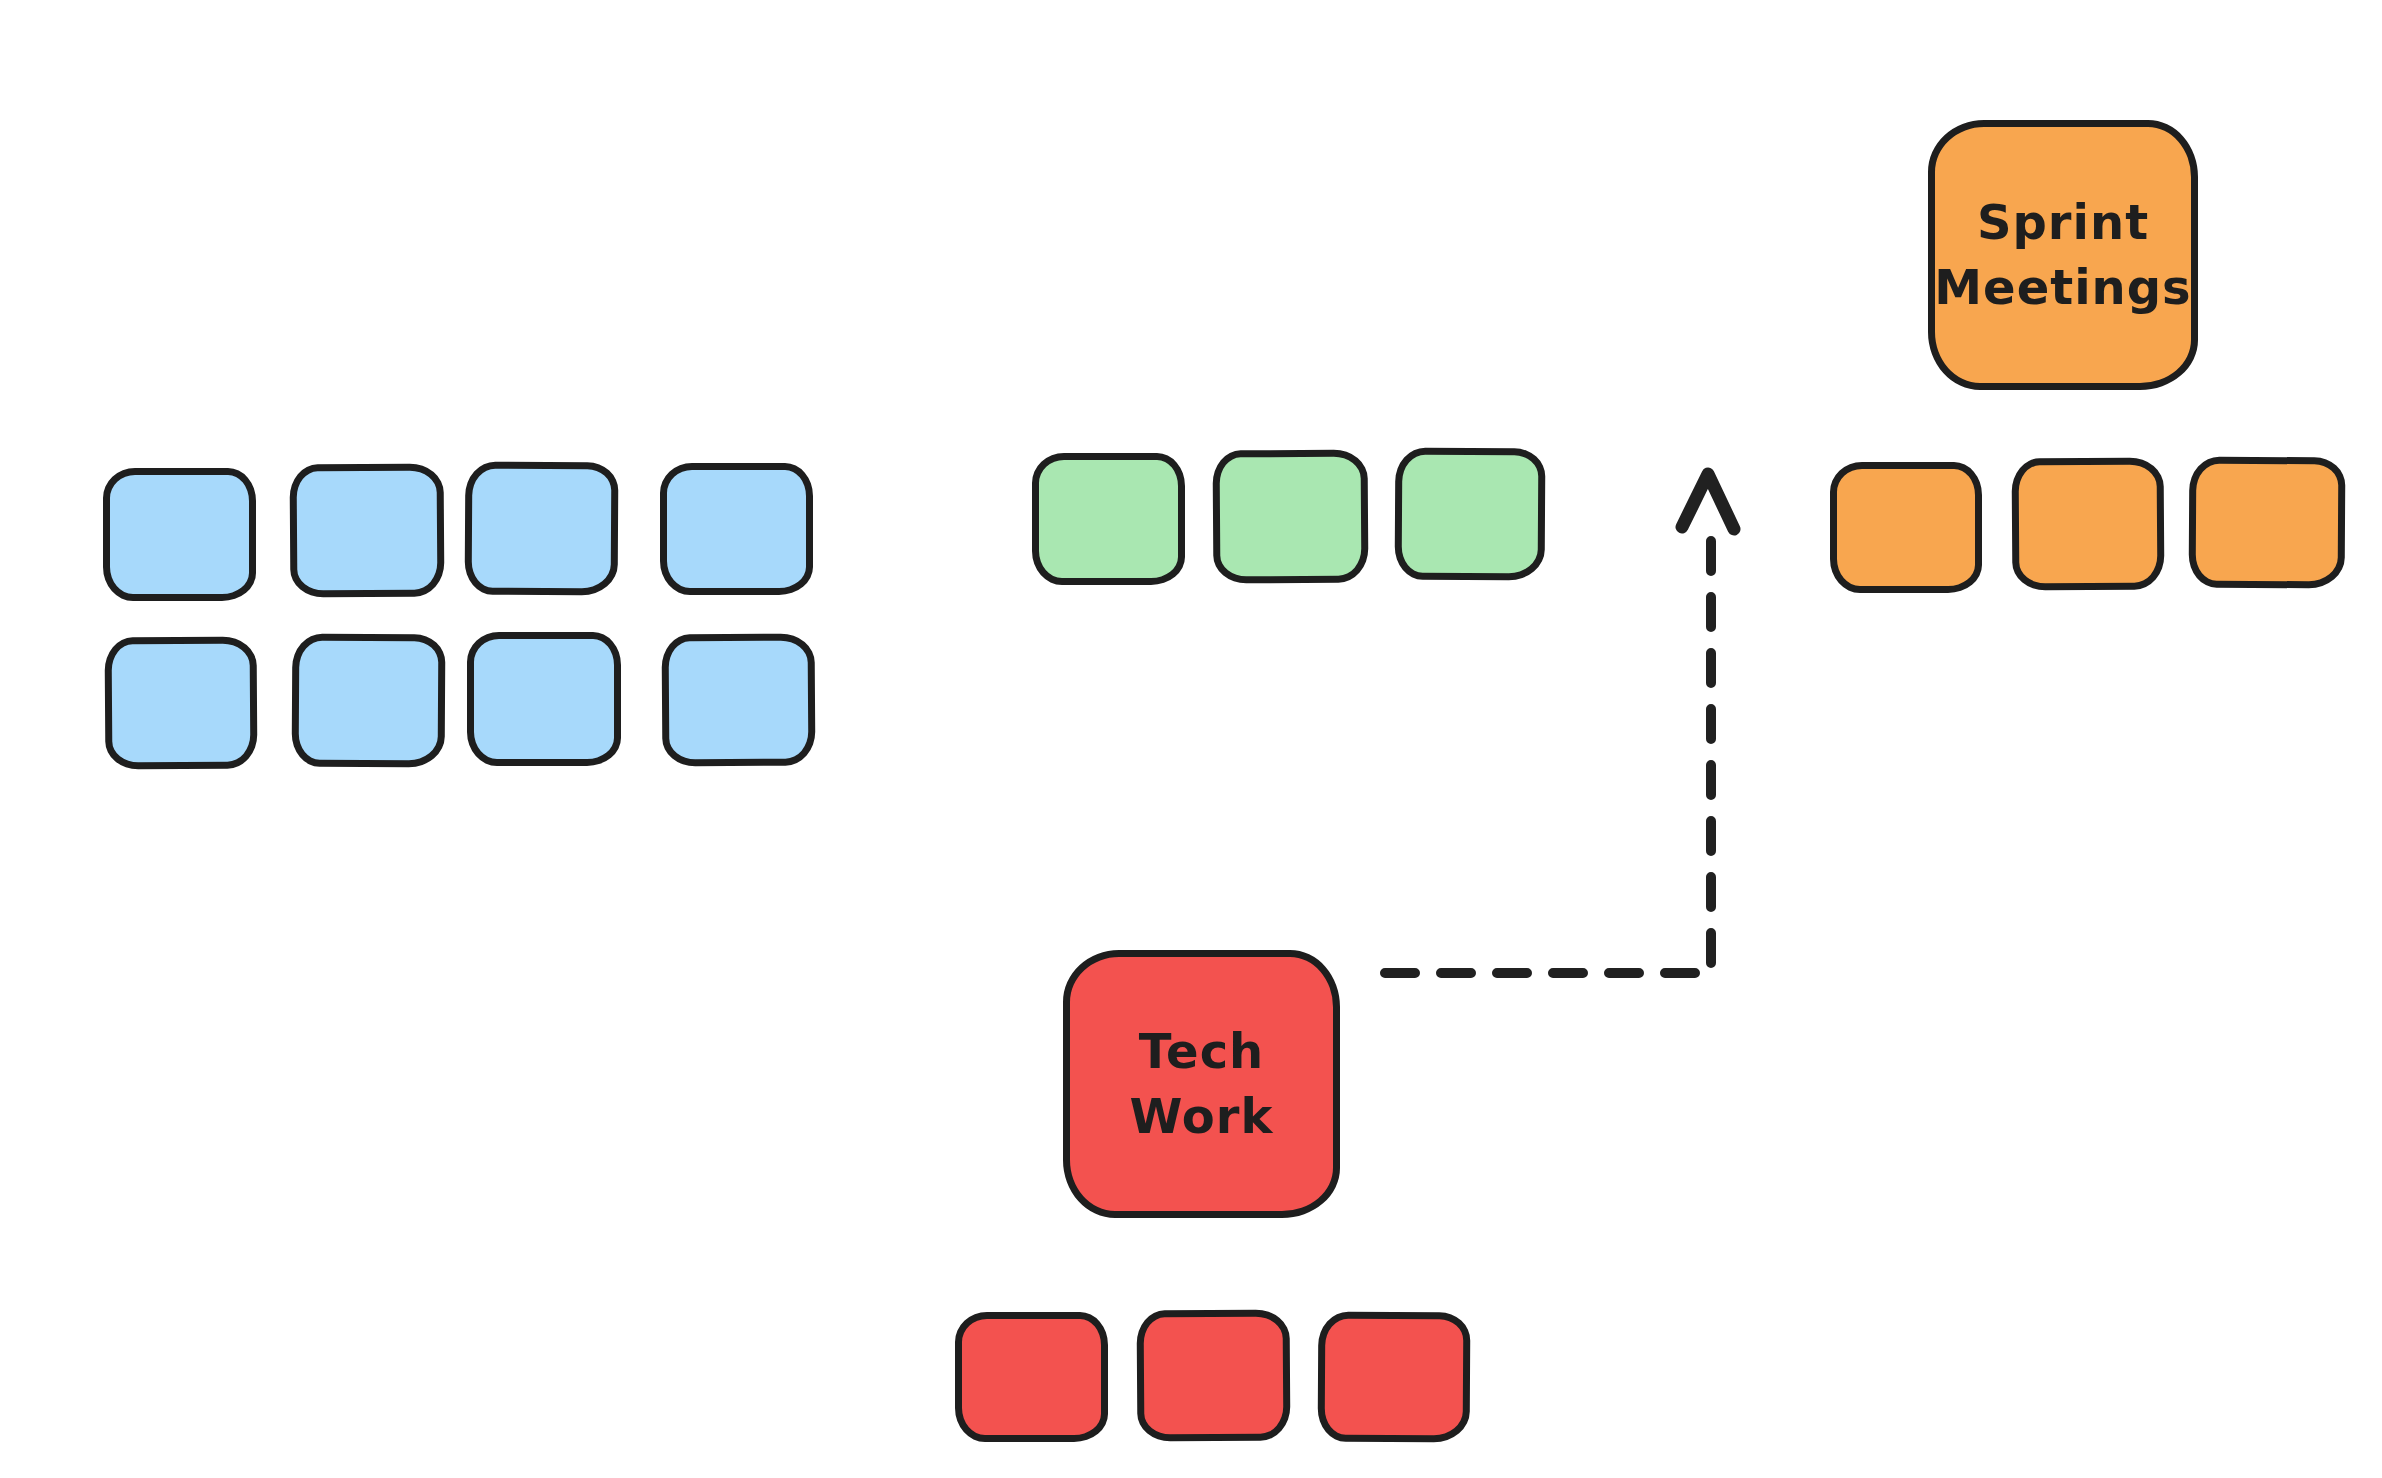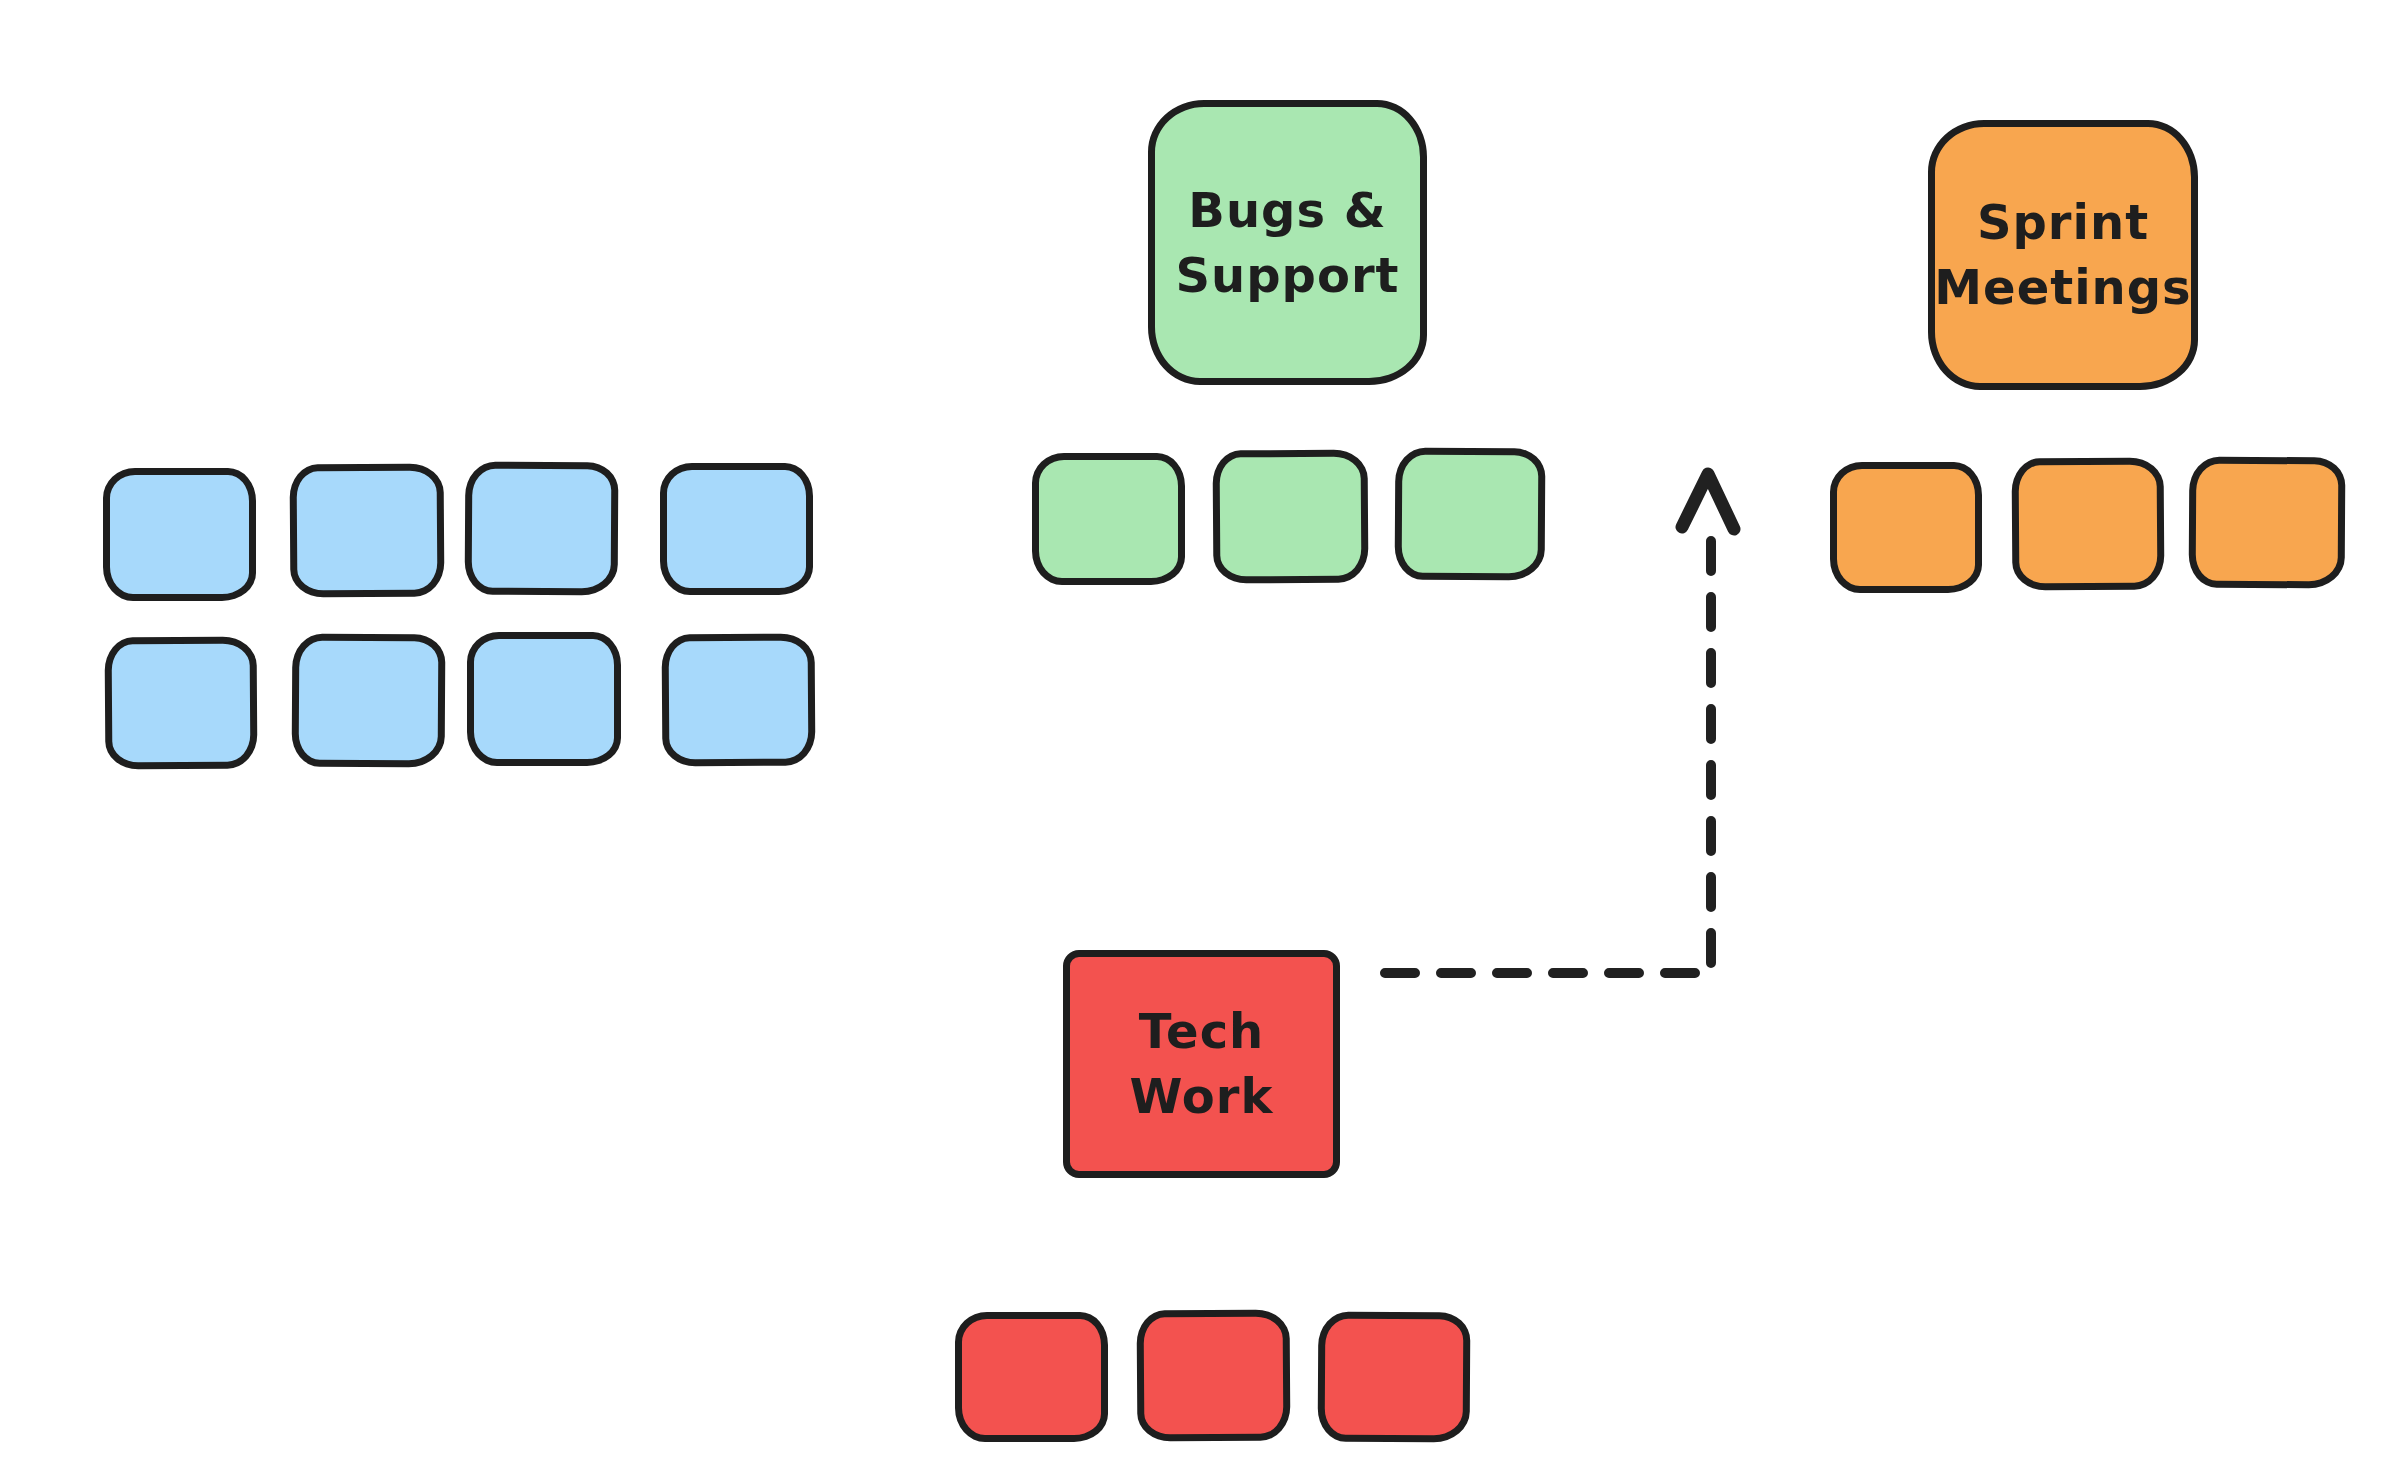--- a/index.html
+++ b/index.html
@@ -70,34 +70,30 @@
       <polyline points="1682,527 1708,474 1734,529" fill="none" stroke="#212121" stroke-width="13" stroke-linecap="round" stroke-linejoin="round"></polyline>
     </svg>
     <div class="block" style="left: 103px; top: 468px; width: 153px; height: 133px; background: rgb(167, 217, 251);"></div>
     <div class="block alt" style="left: 290px; top: 464px; width: 154px; height: 133px; background: rgb(167, 217, 251);"></div>
     <div class="block alt2" style="left: 465px; top: 462px; width: 153px; height: 133px; background: rgb(167, 217, 251);"></div>
     <div class="block" style="left: 660px; top: 463px; width: 153px; height: 132px; background: rgb(167, 217, 251);"></div>
     <div class="block alt" style="left: 105px; top: 637px; width: 152px; height: 132px; background: rgb(167, 217, 251);"></div>
     <div class="block alt2" style="left: 292px; top: 634px; width: 153px; height: 133px; background: rgb(167, 217, 251);"></div>
     <div class="block" style="left: 467px; top: 632px; width: 154px; height: 134px; background: rgb(167, 217, 251);"></div>
     <div class="block alt" style="left: 662px; top: 634px; width: 153px; height: 132px; background: rgb(167, 217, 251);"></div>
-    <div class="node-box" style="left: 1148px; top: 100px; width: 279px; height: 285px; background: rgb(169, 231, 177);">
-      <div class="node-line">Bugs &amp;</div>
-      <div class="node-line">Support</div>
-    </div>
     <div class="block" style="left: 1032px; top: 453px; width: 153px; height: 132px; background: rgb(169, 231, 177);"></div>
     <div class="block alt" style="left: 1213px; top: 450px; width: 155px; height: 133px; background: rgb(169, 231, 177);"></div>
     <div class="block alt2" style="left: 1395px; top: 448px; width: 150px; height: 132px; background: rgb(169, 231, 177);"></div>
     <div class="node-box" style="left: 1928px; top: 120px; width: 270px; height: 270px; background: rgb(248, 166, 79);">
       <div class="node-line">Sprint</div>
       <div class="node-line">Meetings</div>
     </div>
     <div class="block" style="left: 1830px; top: 462px; width: 152px; height: 131px; background: rgb(248, 166, 79);"></div>
     <div class="block alt" style="left: 2012px; top: 458px; width: 152px; height: 132px; background: rgb(248, 166, 79);"></div>
     <div class="block alt2" style="left: 2189px; top: 457px; width: 156px; height: 131px; background: rgb(248, 166, 79);"></div>
-    <div class="node-box" style="left: 1063px; top: 950px; width: 277px; height: 228px; background: rgb(243, 82, 79); border-radius: 16px;">
+    <div class="node-box" style="left: 1063px; top: 950px; width: 277px; height: 268px; background: rgb(243, 82, 79);">
       <div class="node-line">Tech</div>
       <div class="node-line">Work</div>
     </div>
     <div class="block" style="left: 955px; top: 1312px; width: 153px; height: 130px; background: rgb(243, 82, 79);"></div>
     <div class="block alt" style="left: 1137px; top: 1310px; width: 153px; height: 131px; background: rgb(243, 82, 79);"></div>
     <div class="block alt2" style="left: 1318px; top: 1312px; width: 152px; height: 130px; background: rgb(243, 82, 79);"></div>
   </div>
 
 </body></html>

